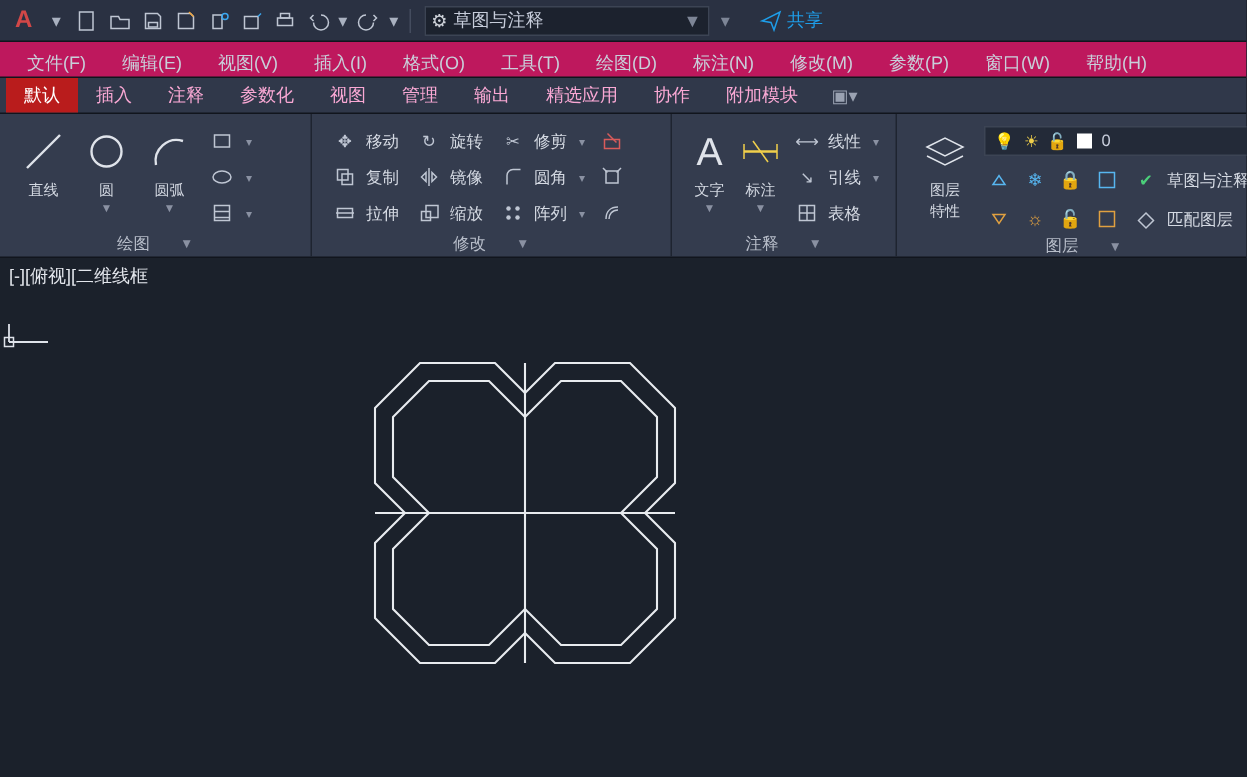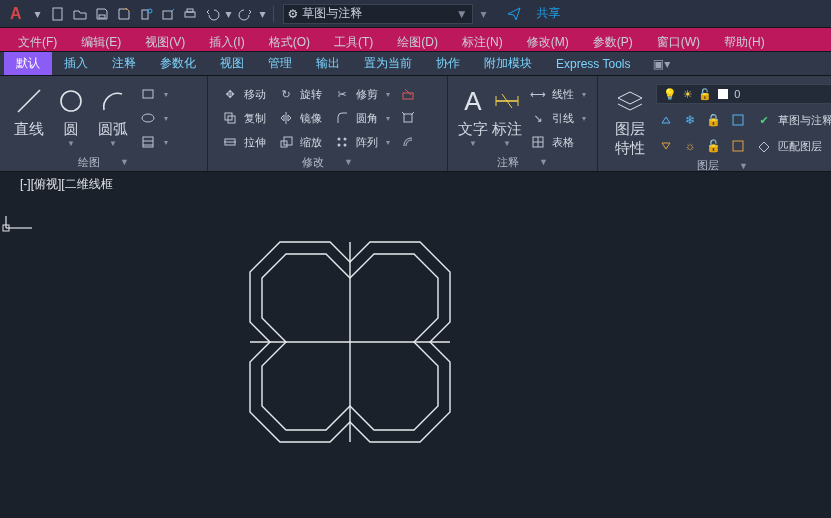--- a/index.html
+++ b/index.html
@@ -36,21 +36,21 @@
     display:flex; align-items:center;
     background:#1c222e; border:1px solid #3c4454;
     height:20px; padding:0 4px;
     min-width:190px;
     color:#c6ccda;
   }
   .ws-combo .gear { margin-right:4px; color:#cfd3da; }
   .ws-combo .caret { margin-left:auto; color:#7d8596; }
   .share {
     margin-left:20px; color:#1e9de8;
-    display:flex; align-items:center; gap:16px;
+    display:flex; align-items:center; gap:4px;
     cursor:pointer;
   }
   
   .menubar {
     height: 24px;
     background:#be185d;
     display:flex; align-items:flex-end;
     padding:0 6px;
     border-bottom:1px solid #11151d;
   }
@@ -64,24 +64,24 @@
   .ribbontabs {
     height:24px;
     background:#30384a;
     display:flex; align-items:stretch;
     padding-left:4px;
     border-bottom:1px solid #11151d;
   }
   .ribbontabs .rtab {
     padding:0 12px;
     display:flex; align-items:center;
-    color:#7dd3fc; cursor:pointer;
+    color:#f9a8d4; cursor:pointer;
   }
   .ribbontabs .rtab.active {
-    background:#8b5cf6; color:#fff;
+    background:#b91c1c; color:#fff;
   }
   .ribbontabs .rtab-minimize {
     margin-left:8px; width:22px;
     display:flex; align-items:center; justify-content:center;
     color:#9aa2b2; cursor:pointer;
   }
   
   .ribbon {
     height:96px;
     background:#343c4e;
@@ -104,21 +104,21 @@
   .bigbtn {
     display:flex; flex-direction:column; align-items:center;
     width:42px; gap:2px; cursor:pointer;
     padding-top:4px;
   }
   .bigbtn .ic {
     width:34px; height:34px;
     display:flex; align-items:center; justify-content:center;
     color:#dfe3ea;
   }
-  .bigbtn .lbl { font-size:15px; color:#d4d9e2; }
+  .bigbtn .lbl { font-size:10px; color:#d4d9e2; }
   .bigbtn .mini-caret { font-size:8px; color:#8a91a2; margin-top:-2px;}
   .colstack {
     display:flex; flex-direction:column; gap:4px;
     padding:4px 2px 0 2px;
   }
   .sbtn {
     display:flex; align-items:center; gap:6px;
     height:20px; padding:0 4px; cursor:pointer;
     color:#d4d9e2; font-size:11px; white-space:nowrap;
   }
@@ -145,21 +145,21 @@
   .sun { color:#f0cf4b; }
   .lock { color:#5aa5e0; }
   
   .canvas-wrap {
     position:relative;
     width:100%;
     height: calc(518px - 28px - 24px - 24px - 96px);
     background:#1b212b;
   }
   .vp-label {
-    position:absolute; top:4px; left:20px;
+    position:absolute; top:4px; left:6px;
     color:#e3e6ec; font-size:12px;
     background:transparent;
   }
   .ucs {
     position:absolute; left:2px; top:44px;
     width:32px; height:24px;
   }
   .ucs line { stroke:#dfe3ea; stroke-width:1.2; }
   .drawing {
     position:absolute; inset:0;
@@ -263,24 +263,23 @@
 </div>
 
 <div class="ribbontabs">
   <div class="rtab active">默认</div>
   <div class="rtab">插入</div>
   <div class="rtab">注释</div>
   <div class="rtab">参数化</div>
   <div class="rtab">视图</div>
   <div class="rtab">管理</div>
   <div class="rtab">输出</div>
-  <div class="rtab">置为当前</div>
+  <div class="rtab">精选应用</div>
   <div class="rtab">协作</div>
   <div class="rtab">附加模块</div>
-  <div class="rtab">Express Tools</div>
   <div class="rtab-minimize">▣▾</div>
 </div>
 
 <div class="ribbon">
 
   <div class="panel" style="min-width:208px;">
     <div class="panel-body">
       <div class="bigbtn">
         <div class="ic">
           <svg width="30" height="30">

